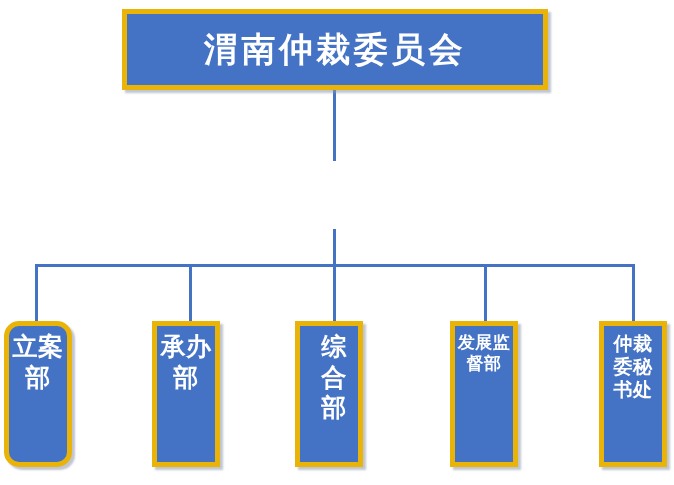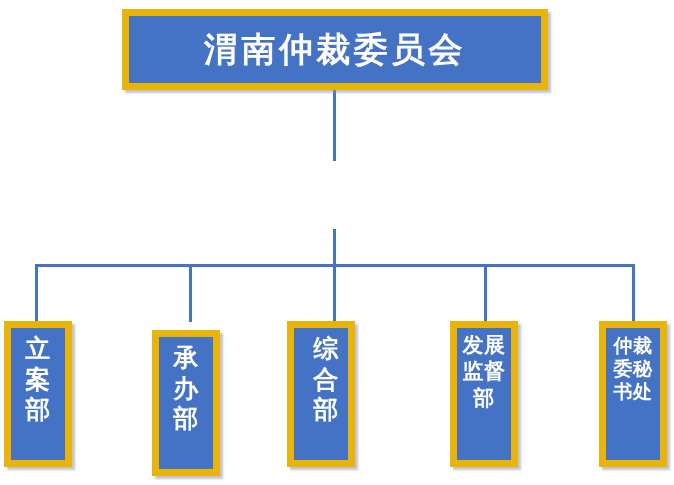--- a/index.html
+++ b/index.html
@@ -23,21 +23,21 @@
     background: #4472C4;
   }
   .conn.v { width: 3px; }
   .conn.h { height: 3px; }
 
   
   .node {
     position: absolute;
     box-sizing: border-box;
     background: #4472C4;
-    border: 7px solid #eab308;
+    border: 5px solid #eab308;
     box-shadow: 3px 3px 2px rgba(140,150,170,0.55);
     color: #ffffff;
     display: flex;
     align-items: center;
     justify-content: center;
     text-align: center;
     font-weight: bold;
     letter-spacing: 0.04em;
     user-select: none;
   }
@@ -74,26 +74,26 @@
     letter-spacing: 0.02em;
     align-items: flex-start;
   }
   .node.vert .vtext {
     display: block;
     width: 100%;
     text-align: center;
     word-break: break-all;
   }
   .node.vert.narrow .vtext { font-size: 25px; }
-  .node.vert.two-col .vtext { font-size: 21px; line-height: 1.25; font-family: Liberation Mono, monospace; }
+  .node.vert.two-col .vtext { font-size: 17px; line-height: 1.25; }
   .node.vert.four-row .vtext { font-size: 19px; line-height: 1.22; }
 
-  #node-filing      { left: 4px; }
-  #node-handling    { left: 152px; margin-top: 9px; }
-  #node-general     { left: 287px; padding-left: 12px; }
+  #node-filing      { left: 4px; border-radius: 15px; }
+  #node-handling    { left: 152px; }
+  #node-general     { left: 295px; padding-left: 12px; }
   #node-supervision { left: 450px; }
   #node-ip          { left: 599px; }
 </style>
 </head>
 <body>
 
 <div id="canvas">
 
   <div class="conn v" style="left:333px; top:88px; height:73px;"></div>
 

